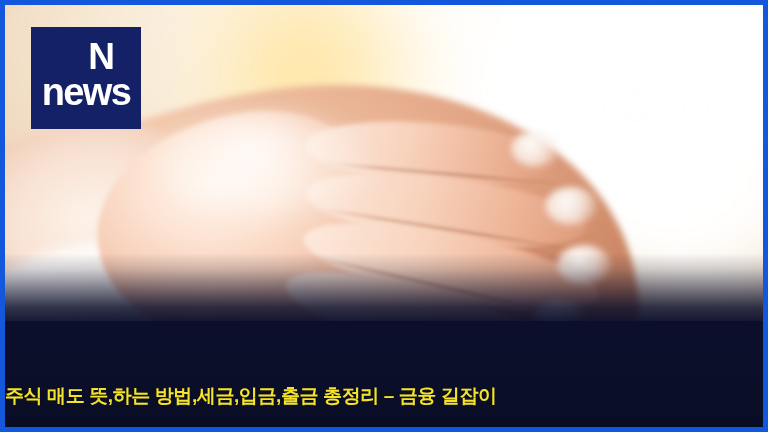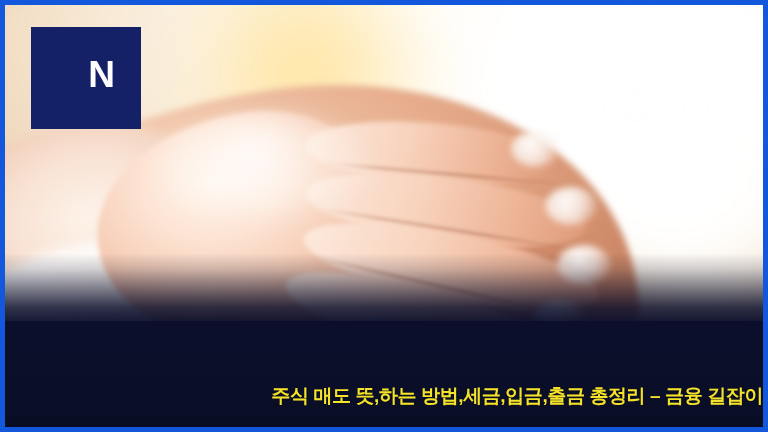--- a/index.html
+++ b/index.html
@@ -263,21 +263,21 @@
 
   .footer-bar {
     position: absolute;
     left: 0;
     right: 0;
     top: 316px;
     bottom: 0;
     background: linear-gradient(180deg, #0b0f2b 0%, #0a0e28 60%, #090d24 100%);
     display: flex;
     align-items: center;
-    justify-content: flex-end;
+    justify-content: flex-start;
   }
 
   .footer-title {
     color: #f5e32a;
     font-size: 19px;
     font-weight: 700;
     letter-spacing: -0.4px;
     white-space: nowrap;
     text-align: center;
     margin-top: 44px;
@@ -353,15 +353,16 @@
   </div>
 
   <div class="footer-fade"></div>
 
   <div class="footer-bar">
     <div class="footer-title">주식 매도 뜻,하는 방법,세금,입금,출금 총정리 – 금융 길잡이</div>
   </div>
 
   <div class="logo-box">
     <div class="logo-line1">N</div>
+    <div class="logo-line2">news</div>
   </div>
 
 </div>
 
 </body></html>

